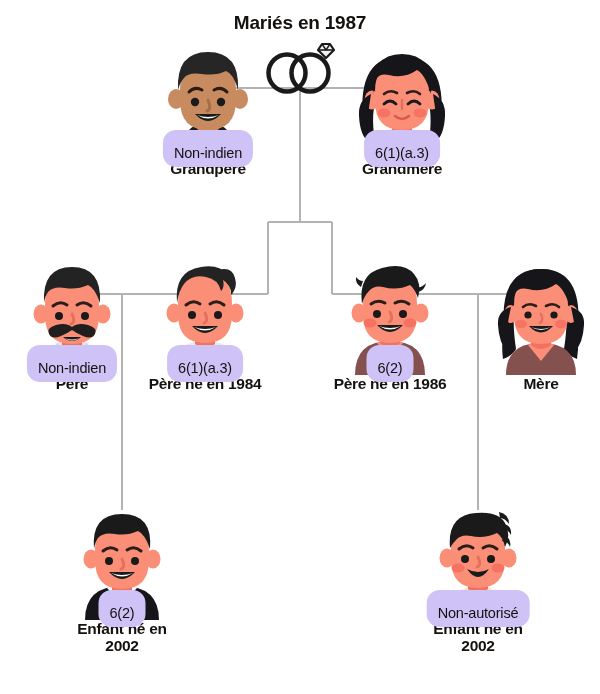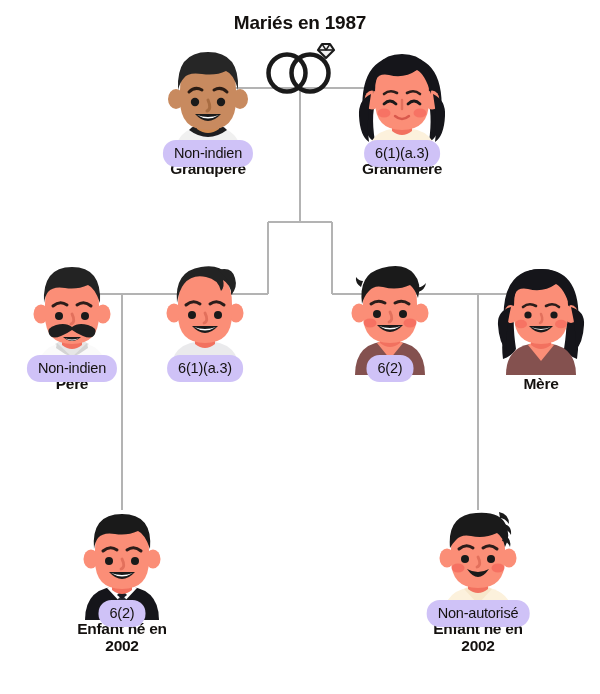--- a/index.html
+++ b/index.html
@@ -76,21 +76,21 @@
   .badge {
     position: absolute;
     left: 50%;
     transform: translateX(-50%);
     bottom: -7px;
     background: #cfc2f7;
     color: #14110f;
     border-radius: 13px;
     font-size: 14.5px;
     line-height: 1;
-    padding: 6px 11px 7px;
+    padding: 16px 11px 7px;
     white-space: nowrap;
     z-index: 5;
     letter-spacing: -0.2px;
   }
   .caption {
     margin-top: 0;
     font-size: 15.5px;
     font-weight: bold;
     color: #14110f;
     line-height: 1.12;
@@ -265,20 +265,21 @@
         <circle cx="62" cy="58" r="4" fill="#1a1a1a"></circle>
         <circle cx="88" cy="58" r="4" fill="#1a1a1a"></circle>
 
         <path d="M75 56 q4 8 -1 10" stroke="#e2705c" stroke-width="2.8" fill="none" stroke-linecap="round"></path>
 
         <path d="M62 69 q13 14 26 0 z" fill="#1a1a1a"></path>
         <path d="M64 70 q11 4 22 0 q-11 7 -22 0 z" fill="#ffffff"></path>
       </svg>
       <div class="badge">6(1)(a.3)</div>
     </div>
+    <div class="caption">Père né en 1984</div>
   </div>
 
   <div class="person" style="left:315px; top:257px;">
     <div class="avatar-wrap">
       <svg width="150" height="118" viewBox="0 0 150 118">
 
         <path d="M40 118 q0 -34 35 -34 q35 0 35 34 z" fill="#84514f"></path>
         <path d="M62 86 l13 16 l13 -16 q-6 -4 -13 -4 q-7 0 -13 4 z" fill="#fb8e77"></path>
 
         <path d="M65 66 h20 v20 q-10 8 -20 0 z" fill="#f2715f"></path>
@@ -301,20 +302,21 @@
         <ellipse cx="55" cy="66" rx="6.5" ry="4.6" fill="#f4655a" opacity="0.7"></ellipse>
         <ellipse cx="95" cy="66" rx="6.5" ry="4.6" fill="#f4655a" opacity="0.7"></ellipse>
 
         <path d="M75 55 q4 8 -1 10" stroke="#e2705c" stroke-width="2.8" fill="none" stroke-linecap="round"></path>
 
         <path d="M62 68 q13 14 26 0 z" fill="#1a1a1a"></path>
         <path d="M64 69 q11 4 22 0 q-11 7 -22 0 z" fill="#ffffff"></path>
       </svg>
       <div class="badge">6(2)</div>
     </div>
+    <div class="caption">Père né en 1986</div>
   </div>
 
   <div class="person" style="left:466px; top:257px;">
     <div class="avatar-wrap">
       <svg width="150" height="118" viewBox="0 0 150 118">
 
         <path d="M38 72 q-5 -60 37 -60 q42 0 37 60 q1 16 -1 30 q-10 -4 -13 -10 q5 -32 0 -46 q-12 8 -25 6 q-13 -2 -22 -8 q-6 14 -1 48 q-3 6 -13 10 q-2 -14 1 -30 z" fill="#15151a"></path>
 
         <path d="M40 118 q0 -32 35 -32 q35 0 35 32 z" fill="#84514f"></path>
         <path d="M62 88 l13 16 l13 -16 q-6 -4 -13 -4 q-7 0 -13 4 z" fill="#fb8e77"></path>

